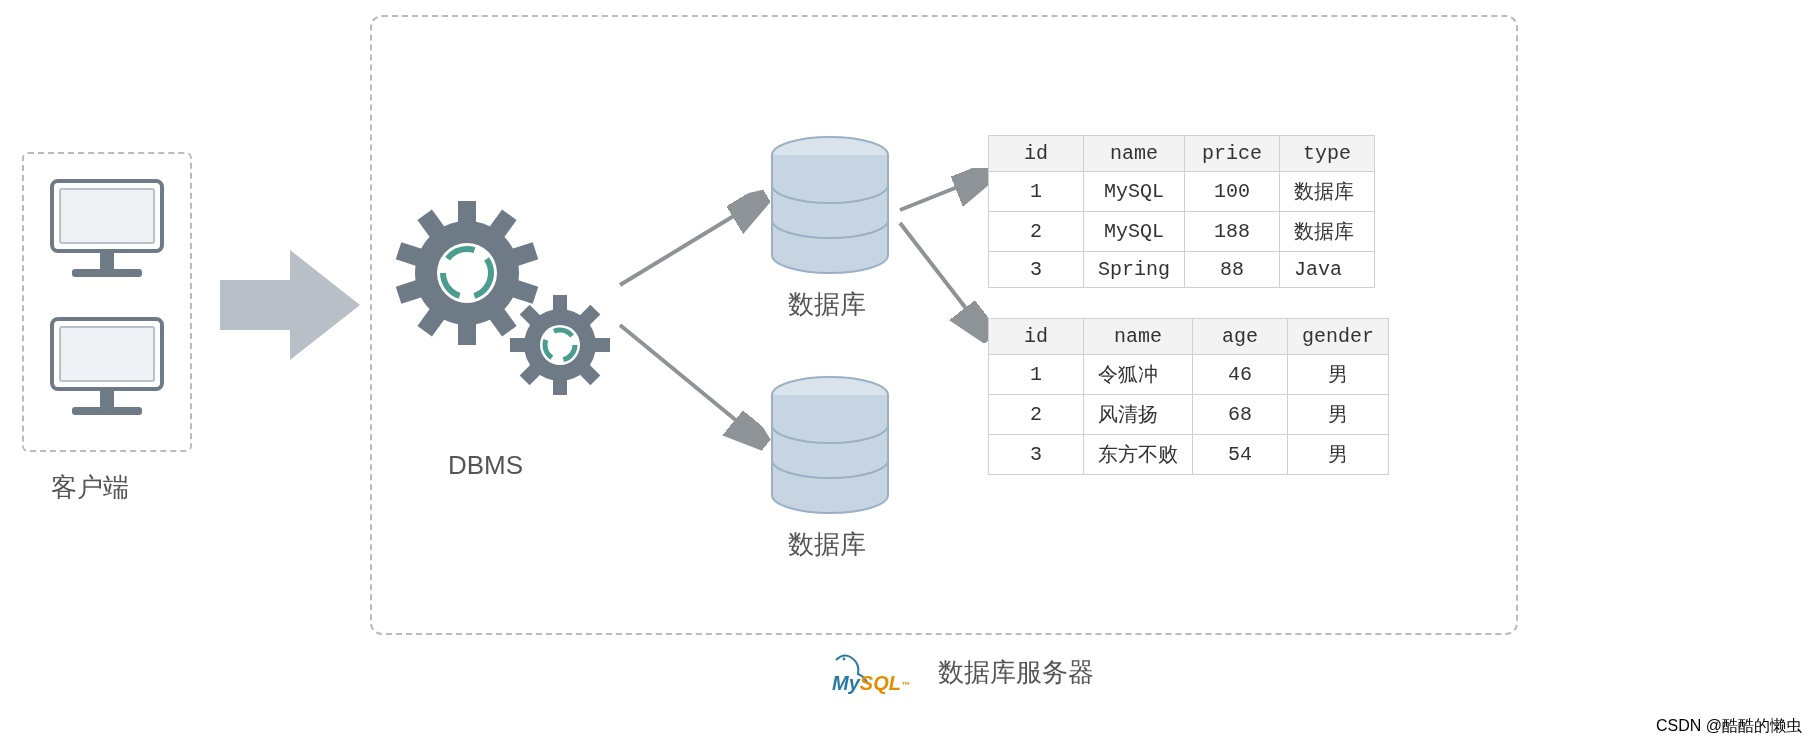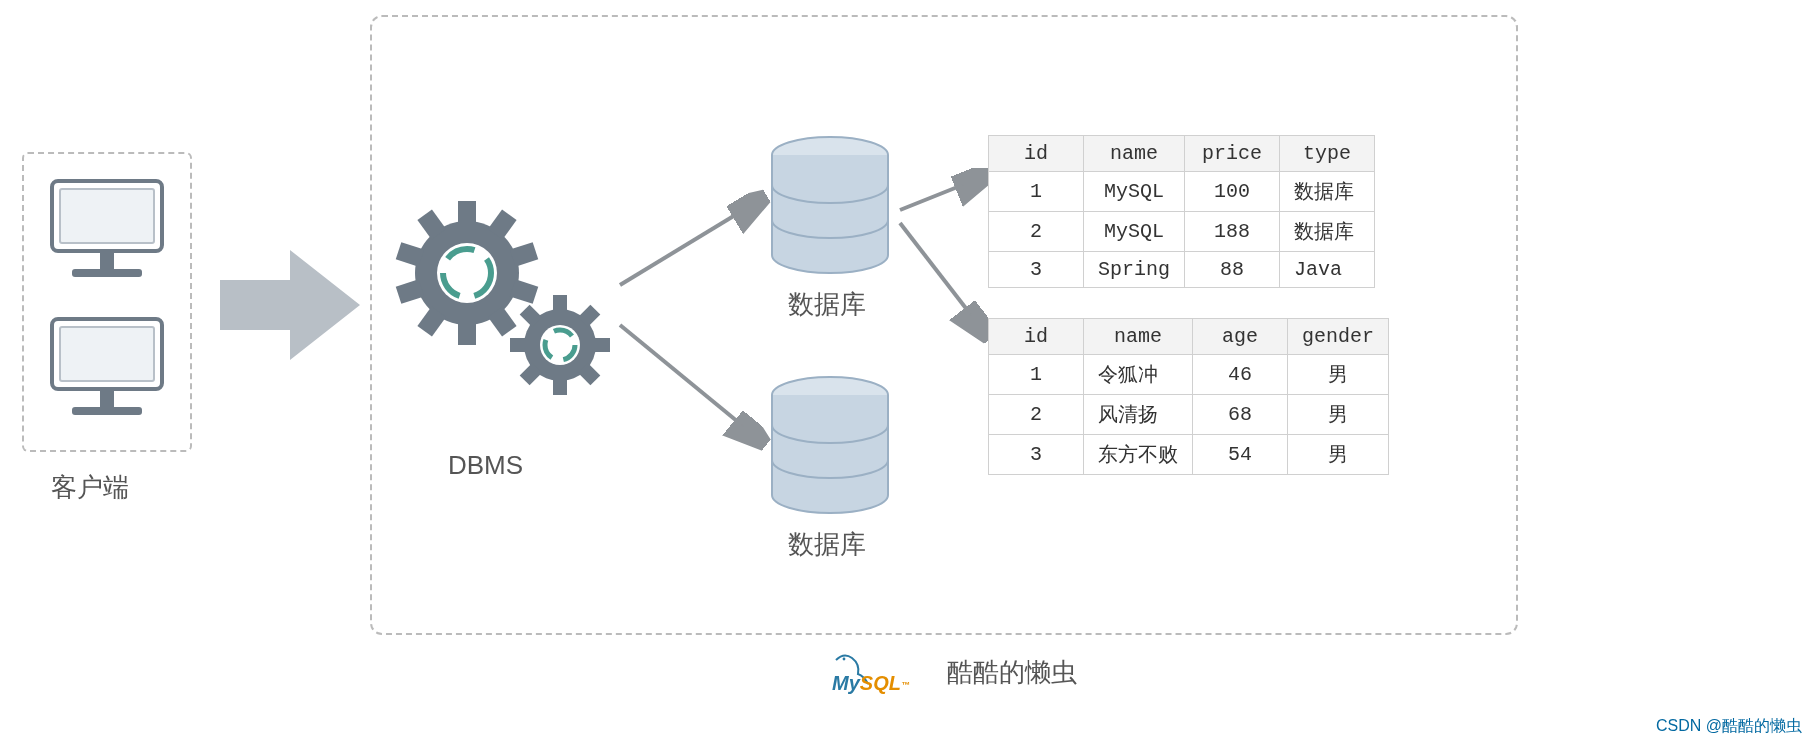--- a/index.html
+++ b/index.html
@@ -39,21 +39,21 @@
     height: 620px;
     border: 2px dashed #bbb;
     border-radius: 12px;
   }
   .server-label {
     position: absolute;
     left: 830px;
     top: 650px;
     display: flex;
     align-items: center;
-    gap: 25px;
+    gap: 16px;
   }
   .server-label-text {
     font-size: 26px;
     color: #555;
   }
   .dbms-label {
     position: absolute;
     left: 448px;
     top: 410px;
     font-size: 26px;
@@ -120,21 +120,21 @@
   }
   table.data-tbl td.left { text-align: left; }
   table.data-tbl td.right { text-align: center; }
   .tbl1 { left: 988px; top: 135px; }
   .tbl2 { left: 988px; top: 318px; }
   .watermark {
     position: absolute;
     right: 12px;
     bottom: 8px;
     font-size: 16px;
-    color: #0369a1;
+    color: #000000;
   }
   .mysql-logo svg { display: block; }
 </style>
 </head>
 <body>
 
 <div class="client-box">
   <svg width="130" height="120" viewBox="0 0 130 120">
     <rect x="10" y="8" width="110" height="70" rx="6" fill="#fff" stroke="#6e7a86" stroke-width="4"></rect>
     <rect x="18" y="16" width="94" height="54" rx="2" fill="#eef2f5" stroke="#b8c0c8" stroke-width="2"></rect>
@@ -343,16 +343,16 @@
 <div class="server-label">
   <span class="mysql-logo">
     <svg width="92" height="44" viewBox="0 0 92 44">
       <path d="M6 10 Q14 2 22 8 Q30 14 28 24 Q34 26 38 34" fill="none" stroke="#2a7aa4" stroke-width="2"></path>
       <circle cx="14" cy="9" r="1.4" fill="#2a7aa4"></circle>
       <text x="2" y="40" font-family="Arial" font-size="20" font-weight="bold" font-style="italic">
         <tspan fill="#2a7aa4">My</tspan><tspan fill="#e48e00">SQL</tspan><tspan font-size="9" fill="#e48e00" dy="-2">™</tspan>
       </text>
     </svg>
   </span>
-  <span class="server-label-text">酷酷的懒虫</span>
+  <span class="server-label-text">数据库服务器</span>
 </div>
 
 <div class="watermark">CSDN @酷酷的懒虫</div>
 
 </body></html>

